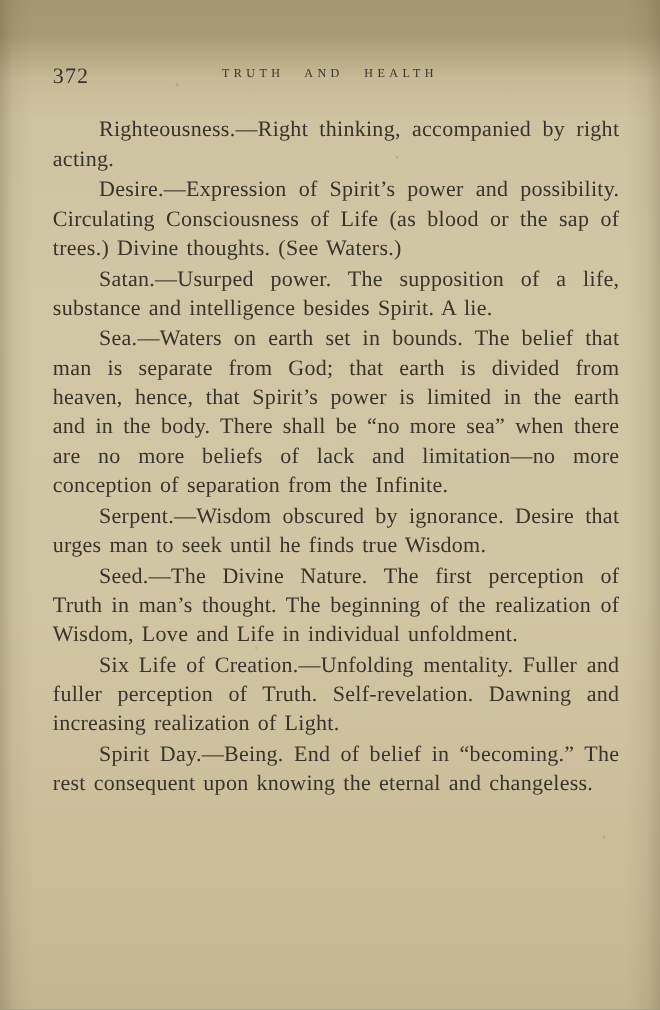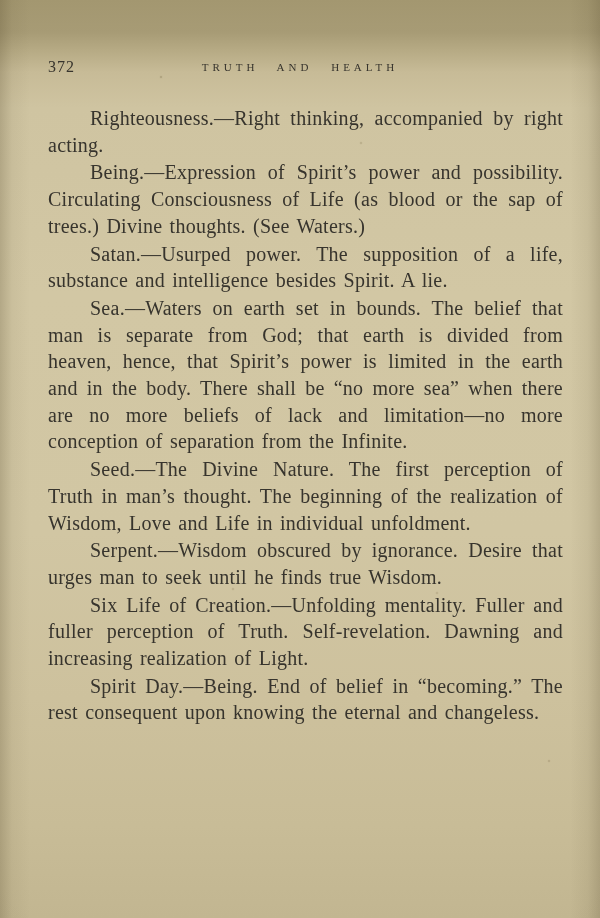--- a/index.html
+++ b/index.html
@@ -48,21 +48,21 @@
   }
   .running-head {
     position: relative;
     padding-top: 58px;
     height: 26px;
   }
   .page-number {
     position: absolute;
     left: 48px;
     top: 58px;
-    font-size: 16px;
+    font-size: 20px;
     letter-spacing: 1px;
   }
   .running-title {
     text-align: center;
     font-size: 11px;
     letter-spacing: 4px;
     word-spacing: 12px;
     padding-top: 3px;
   }
   .page-body {
@@ -87,29 +87,29 @@
 <div class="page">
 
   <div class="running-head">
     <span class="page-number">372</span>
     <div class="running-title">TRUTH AND HEALTH</div>
   </div>
 
   <div class="page-body">
     <p class="entry"><span>Righteousness.</span><span>—Right thinking, accompanied by right acting.</span></p>
 
-    <p class="entry"><span>Being.</span><span>—Expression of Spirit’s power and possibility. Circulating Consciousness of Life (as blood or the sap of trees.) Divine thoughts. (See Waters.)</span></p>
+    <p class="entry"><span>Desire.</span><span>—Expression of Spirit’s power and possibility. Circulating Consciousness of Life (as blood or the sap of trees.) Divine thoughts. (See Waters.)</span></p>
 
     <p class="entry"><span>Satan.</span><span>—Usurped power. The supposition of a life, substance and intelligence besides Spirit. A lie.</span></p>
 
     <p class="entry"><span>Sea.</span><span>—Waters on earth set in bounds. The belief that man is separate from God; that earth is divided from heaven, hence, that Spirit’s power is limited in the earth and in the body. There shall be “no more sea” when there are no more beliefs of lack and limitation—no more conception of separation from the Infinite.</span></p>
 
+    <p class="entry"><span>Serpent.</span><span>—Wisdom obscured by ignorance. Desire that urges man to seek until he finds true Wisdom.</span></p>
+
     <p class="entry"><span>Seed.</span><span>—The Divine Nature. The first perception of Truth in man’s thought. The beginning of the realization of Wisdom, Love and Life in individual unfoldment.</span></p>
-
-    <p class="entry"><span>Serpent.</span><span>—Wisdom obscured by ignorance. Desire that urges man to seek until he finds true Wisdom.</span></p>
 
 
     <p class="entry"><span>Six Life of Creation.</span><span>—Unfolding mentality. Fuller and fuller perception of Truth. Self-revelation. Dawning and increasing realization of Light.</span></p>
 
     <p class="entry"><span>Spirit Day.</span><span>—Being. End of belief in “becoming.” The rest consequent upon knowing the eternal and changeless.</span></p>
   </div>
 
 </div>
 
 </body></html>

